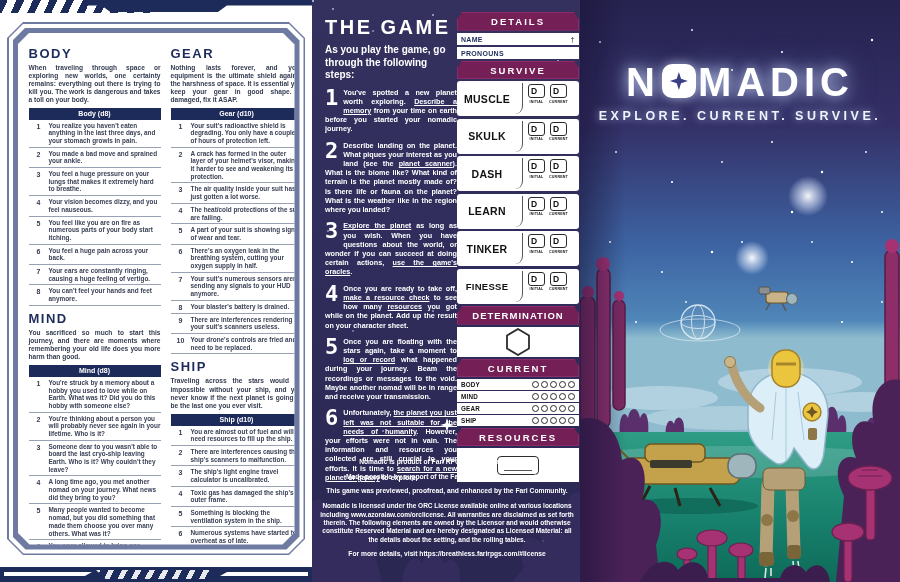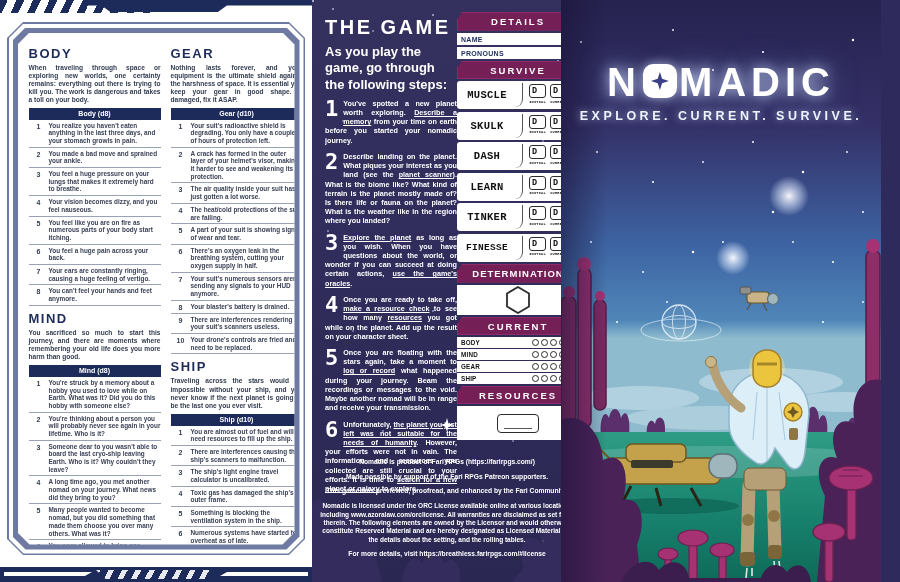--- a/index.html
+++ b/index.html
@@ -47,36 +47,36 @@
   .midstars { position:absolute; left:0; top:0; width:2px; height:2px; border-radius:50%; background:#cfd6ee;
      box-shadow: 20px 8px 0 0 #aab2d8, 60px 30px 0 0 #8d96c4, 120px 14px 0 0 #aab2d8, 200px 22px 0 0 #8d96c4,
        245px 60px 0 0 #aab2d8, 30px 120px 0 0 #7d86b8, 150px 90px 0 0 #8d96c4, 230px 140px 0 0 #7d86b8,
        15px 230px 0 0 #8d96c4, 140px 200px 0 0 #7d86b8, 250px 250px 0 0 #8d96c4, 40px 330px 0 0 #7d86b8,
        120px 310px 0 0 #8d96c4, 240px 350px 0 0 #7d86b8, 70px 430px 0 0 #8d96c4, 200px 440px 0 0 #7d86b8,
        30px 520px 0 0 #626a9b, 230px 540px 0 0 #626a9b; }
   .mid-flora { position:absolute; left:0; bottom:0; width:268px; height:150px; opacity:.55; }
 
   .game-col { position:absolute; left:13px; top:16px; width:132px; color:#fff; }
   .game-title { font-size:20px; font-weight:800; letter-spacing:2.5px; color:#fff; margin-bottom:5px; }
-  .game-intro { font-size:13px; font-weight:700; line-height:1.25; margin-bottom:6px; }
+  .game-intro { font-size:10px; font-weight:700; line-height:1.25; margin-bottom:6px; }
   .step { font-size:7.2px; font-weight:700; line-height:1.28; text-align:justify; margin-bottom:7px; overflow:hidden; }
   .step-num { float:left; font-family:"DejaVu Sans Mono", monospace; font-weight:800; font-size:22px; line-height:.85; margin:1px 5px 0 0; }
   .u { text-decoration:underline; }
   .sparkle { position:absolute; left:128px; top:418px; width:14px; height:14px; background:#fff;
      clip-path:polygon(50% 0,61% 39%,100% 50%,61% 61%,50% 100%,39% 61%,0 50%,39% 39%); }
 
   
   .char-col { position:absolute; left:145px; top:12px; width:122px; }
   .mg-head { background:#741f55; color:#fff; text-align:center; font-size:9.5px; font-weight:800; letter-spacing:2px;
      padding:3px 0 2.5px 0; margin-bottom:2px; border:1px solid #8d2a68;
      clip-path:polygon(5px 0,calc(100% - 5px) 0,100% 40%,100% 100%,0 100%,0 40%); }
   .field { background:#fff; color:#1d2b5b; font-size:7px; font-weight:800; letter-spacing:.3px;
      padding:3px 4px 2.5px 4px; margin-bottom:1.5px; display:flex; justify-content:space-between; align-items:center; }
   .field .ficon { font-size:7px; color:#222; font-weight:400; }
-  .skill-row { background:#fff; border-radius:3px; height:28px; margin-bottom:2.5px; position:relative; display:flex;font-family:Liberation Mono, monospace; }
+  .skill-row { background:#fff; border-radius:3px; height:35px; margin-bottom:2.5px; position:relative; display:flex; }
   .skill-name { flex:0 0 60px; display:flex; align-items:center; justify-content:center; font-size:10.5px; font-weight:800; color:#111; letter-spacing:.3px; }
   .skill-div { position:absolute; left:58px; top:2px; bottom:2px; width:8px; border-right:1.2px solid #555; border-radius:0 0 14px 0; }
   .dice-wrap { flex:1; display:flex; gap:4px; justify-content:center; align-items:flex-start; padding-top:3px; }
   .die { display:flex; flex-direction:column; align-items:center; }
   .die-box { width:17px; height:14px; border:1.6px solid #2c2c2c; border-radius:3px; font-size:8.5px; font-weight:800; color:#111; padding:0 0 0 2px; line-height:12px; background:#fff; }
   .die-lab { font-size:3.6px; font-weight:800; color:#222; letter-spacing:.2px; margin-top:1.5px; }
   .det-panel { background:#fff; height:30px; margin-bottom:2px; display:flex; align-items:center; justify-content:center; }
   .tracks-row { background:#fff; height:10.5px; margin-bottom:1.5px; display:flex; align-items:center; justify-content:space-between; padding:0 4px; }
   .tracks-row .tname { font-size:6.3px; font-weight:800; color:#111; letter-spacing:.2px; }
   .pips { display:flex; gap:2px; }
@@ -84,21 +84,21 @@
   .res-panel { background:#fff; height:34px; display:flex; align-items:center; justify-content:center; }
   .res-box { width:42px; height:19px; border:1.6px solid #2c2c2c; border-radius:4px; position:relative; }
   .res-box span { position:absolute; left:6px; right:6px; bottom:3px; border-bottom:1px solid #555; }
 
   
   .footer { position:absolute; left:8px; right:6px; top:458px; text-align:center; color:#fff; }
   .footer p { font-size:6.7px; font-weight:700; line-height:1.3; margin-bottom:6px; }
   .footer p.lic { font-size:6.5px; }
 
   
-  .page-right { position:absolute; left:561px; top:0; width:320px; height:582px; overflow:hidden; }
+  .page-right { position:absolute; left:580px; top:0; width:320px; height:582px; overflow:hidden; }
   .art { position:absolute; inset:0; }
   .fold { position:absolute; left:0; top:0; width:46px; height:100%;
      background:linear-gradient(90deg, rgba(24,18,54,.55), rgba(24,18,54,0)); pointer-events:none; }
   .brand { position:absolute; left:0; top:62px; width:100%; text-align:center; color:#fff; }
   .brand-name { font-size:40px; font-weight:900; letter-spacing:5px; line-height:1;
      text-shadow:0 0 14px rgba(210,225,255,.9), 0 0 30px rgba(160,190,255,.55); }
   .logo-o { display:inline-block; width:34px; height:34px; background:#fff; border-radius:30%; vertical-align:-2px;
      position:relative; margin:0 2px; box-shadow:0 0 12px rgba(210,225,255,.8); }
   .logo-o i { position:absolute; inset:0; display:flex; align-items:center; justify-content:center; }
   .logo-o i b { width:18px; height:18px; background:#3b3f86;

